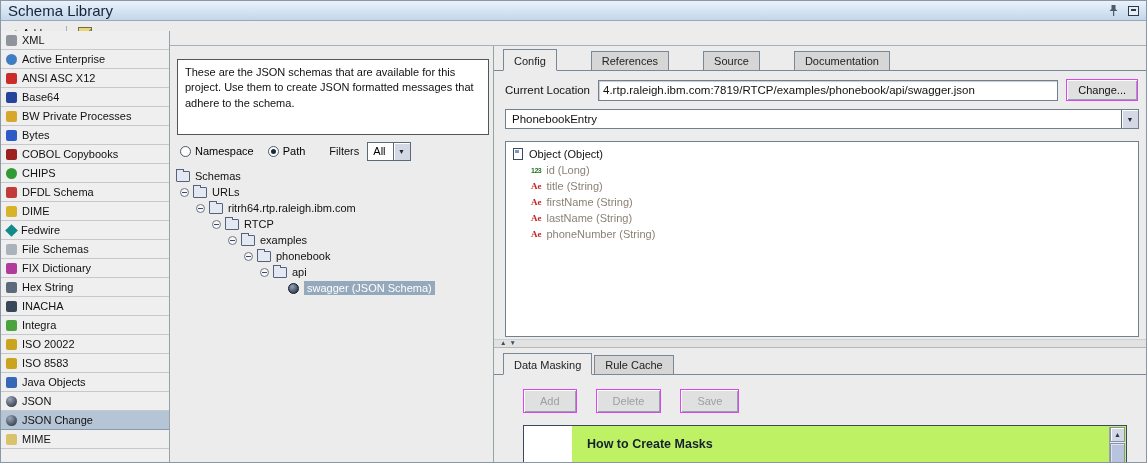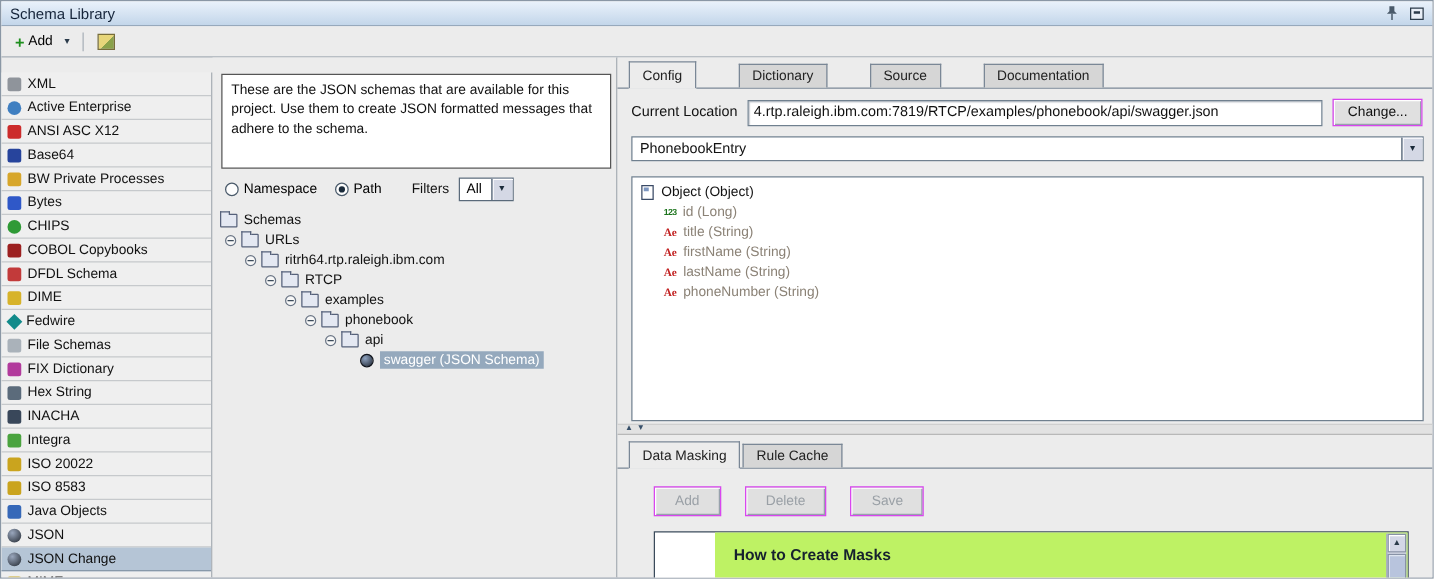--- a/index.html
+++ b/index.html
@@ -3,38 +3,38 @@
 <meta charset="utf-8">
 <style>
   * { box-sizing: border-box; margin: 0; padding: 0; }
   body { margin: 0; font-family: "Liberation Sans", sans-serif; font-size: 11px; background: #fff; }
   .window { position: relative; width: 1147px; height: 463px; background: #ececec; overflow: hidden; border: 1px solid #8a97a5; }
 
   
   .titlebar { position: absolute; left: 0; top: 0; right: 0; height: 20px;
     background: linear-gradient(#eaf2fb, #c3d6ea); border-bottom: 1px solid #97a9bc;
     display: flex; align-items: center; padding: 0 7px; gap: 6px; }
-  .title { font-size: 12px; color: #15243a; }
+  .title { font-size: 15px; color: #15243a; }
   .tb-icons { margin-left: auto; display: flex; gap: 9px; align-items: center; }
   .pinwrap { display: inline-flex; cursor: pointer; }
   .floatic { width: 11px; height: 10px; border: 1px solid #2a3a4a; background: #e8eef6; position: relative; cursor: pointer; }
   .floatic::after { content: ""; position: absolute; left: 2px; top: 2px; right: 2px; height: 2px; background: #2a3a4a; }
 
   
   .toolbar { position: absolute; top: 20px; left: 0; right: 0; height: 25px; background: #ececec;
     border-bottom: 1px solid #a8b0b8; display: flex; align-items: center; padding: 0 6px; }
   .tool-btn { display: inline-flex; align-items: center; gap: 3px; padding: 2px 5px; cursor: pointer; }
   .plus { color: #1e8f1e; font-weight: bold; font-size: 13px; line-height: 11px; }
   .dd { font-size: 7px; color: #2a3a4a; padding: 2px 3px; cursor: pointer; }
   .tsep { width: 1px; height: 15px; background: #a8b0b8; margin: 0 6px; }
   .libic { width: 14px; height: 13px; display: inline-block; border: 1px solid #776d3a;
     background: linear-gradient(135deg, #e7d67a 0 55%, #8aa24a 55% 100%); }
 
   
-  .sidebar { position: absolute; top: 57px; left: 0; width: 169px; bottom: 0; background: #efefef;
+  .sidebar { position: absolute; top: 30px; left: 0; width: 169px; bottom: 0; background: #efefef;
     border-right: 1px solid #98a0a8; overflow: hidden; }
   .sb-row { height: 19px; display: flex; align-items: center; border-bottom: 1px solid #c6c9cc; padding: 0 2px; cursor: pointer; }
   .sb-row.sel { background: #b5c5d6; border-bottom-color: #8899aa; }
   .sbic { width: 11px; height: 11px; margin: 0 5px 0 3px; flex: none; border-radius: 2px; }
   .sb-label { color: #111; white-space: nowrap; }
   .i1{background:#8f949b}.i2{background:#3f7fc1;border-radius:50%}.i3{background:#cc2b2b}
   .i4{background:#27449c}.i5{background:#d7a62a}.i6{background:#2f58c8}
   .i7{background:#2f9a36;border-radius:50%}.i8{background:#9c2020}.i9{background:#c23a3a}
   .i10{background:#d7b32a}.i11{background:#118a8a;border-radius:0;transform:rotate(45deg);width:9px;height:9px;margin-left:4px}
   .i12{background:#aab2ba}.i13{background:#b23a9c}.i14{background:#5b6b7b}.i15{background:#39475a}
@@ -173,26 +173,26 @@
       </div>
     <div class="sb-row">
         <span class="sbic i5"></span>
         <span class="sb-label">BW Private Processes</span>
       </div>
     <div class="sb-row">
         <span class="sbic i6"></span>
         <span class="sb-label">Bytes</span>
       </div>
     <div class="sb-row">
+        <span class="sbic i8"></span>
+        <span class="sb-label">COBOL Copybooks</span>
+      </div>
+    <div class="sb-row">
         <span class="sbic i7"></span>
         <span class="sb-label">CHIPS</span>
-      </div>
-    <div class="sb-row">
-        <span class="sbic i8"></span>
-        <span class="sb-label">COBOL Copybooks</span>
       </div>
     <div class="sb-row">
         <span class="sbic i9"></span>
         <span class="sb-label">DFDL Schema</span>
       </div>
     <div class="sb-row">
         <span class="sbic i10"></span>
         <span class="sb-label">DIME</span>
       </div>
     <div class="sb-row">
@@ -303,21 +303,21 @@
         <span class="globe"></span>
         <span class="tlabel sel">swagger (JSON Schema)</span>
       </div>
     </div>
   </div>
 
   <div class="rightpane">
 
     <div class="tabbar top-tabs">
       <span class="tab sel">Config</span>
-      <span class="tab">Dictionary</span>
+      <span class="tab">References</span>
       <span class="tab">Source</span>
       <span class="tab">Documentation</span>
     </div>
 
     <div class="loc-row">
       <span class="loc-label">Current Location</span>
       <input class="loc-input" value="4.rtp.raleigh.ibm.com:7819/RTCP/examples/phonebook/api/swagger.json" style="">
       <button class="btn">Change...</button>
     </div>
 

